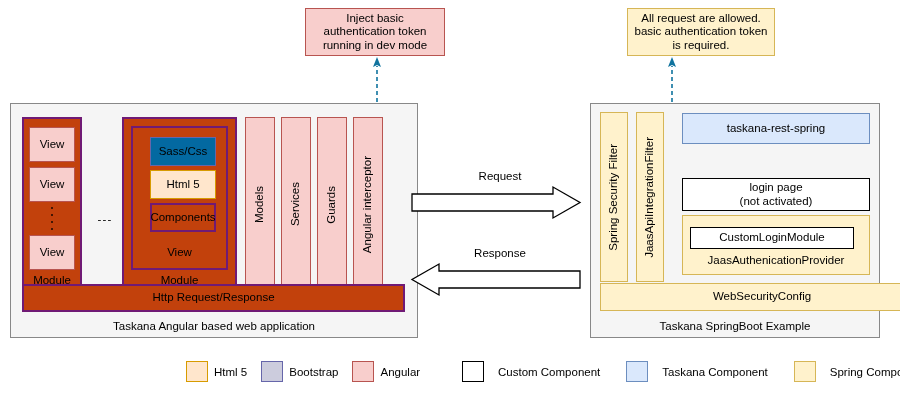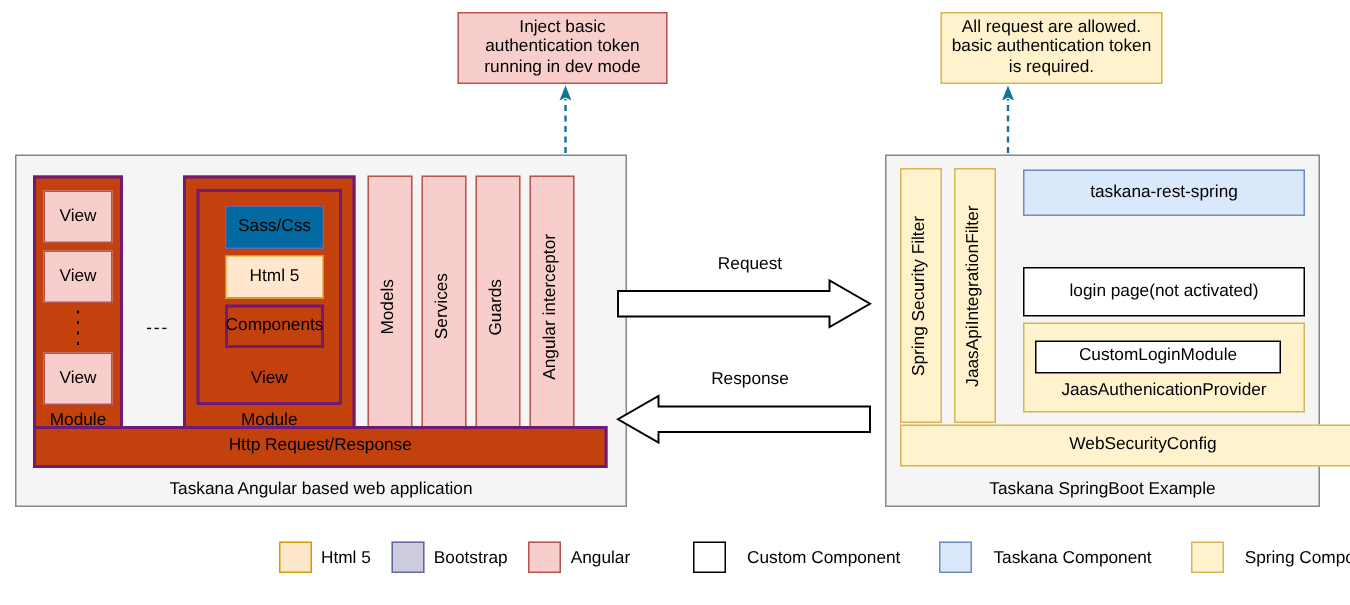--- a/index.html
+++ b/index.html
@@ -208,21 +208,21 @@
   <span class="vert-label">Spring Security Filter</span>
 </div>
 <div class="abs sp center-text" style="left:636px; top:112px; width:28px; height:170px;">
   <span class="vert-label">JaasApiIntegrationFilter</span>
 </div>
 
 <div class="abs tk center-text" style="left:682px; top:113px; width:188px; height:31px;">
   <span>taskana-rest-spring</span>
 </div>
 
-<div class="abs cu center-text" style="left:682px; top:178px; width:188px; height:33px; flex-direction:row;">
+<div class="abs cu center-text" style="left:682px; top:178px; width:188px; height:33px; flex-direction:column;">
   <span>login page</span>
   <span>(not activated)</span>
 </div>
 
 <div class="abs sp" style="left:682px; top:215px; width:188px; height:60px;"></div>
 <div class="abs cu center-text" style="left:690px; top:227px; width:164px; height:22px;">
   <span>CustomLoginModule</span>
 </div>
 <div class="abs mid-label" style="left:682px; top:254px; width:188px;">JaasAuthenicationProvider</div>
 

